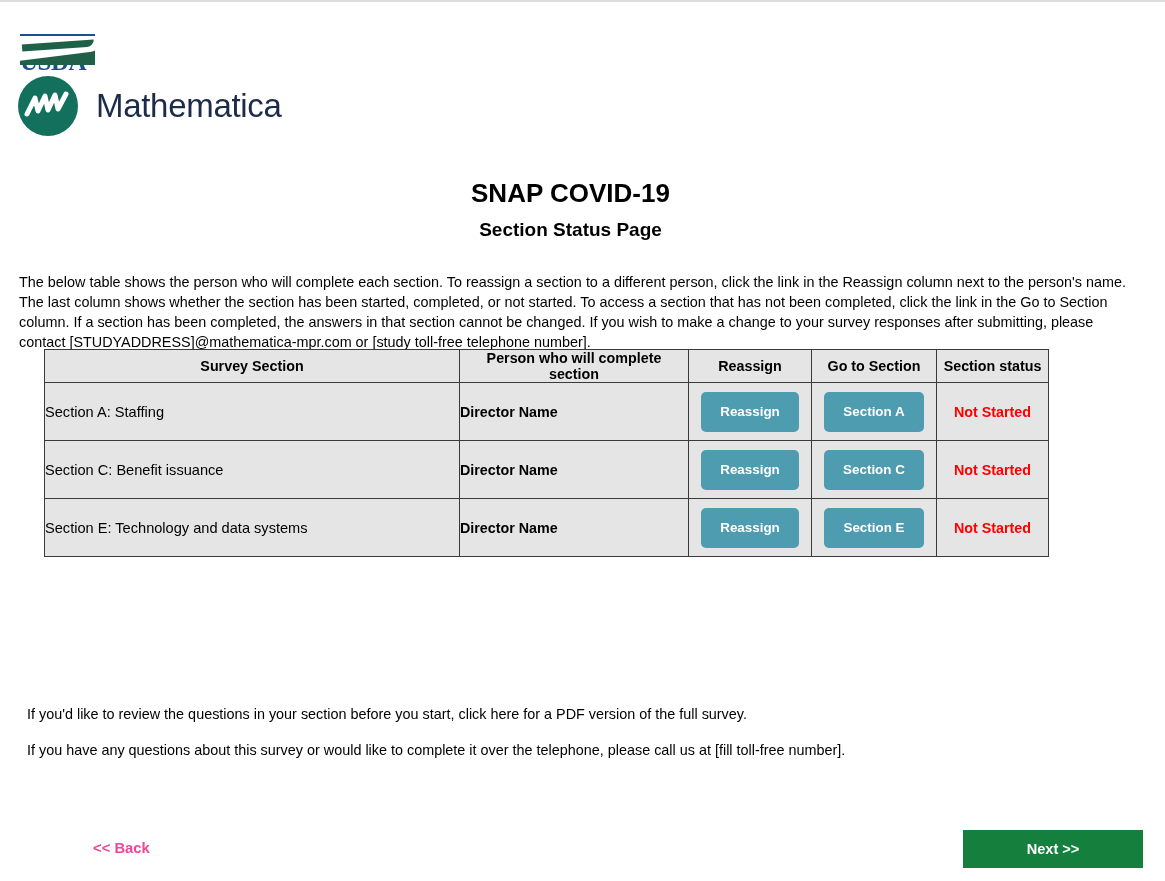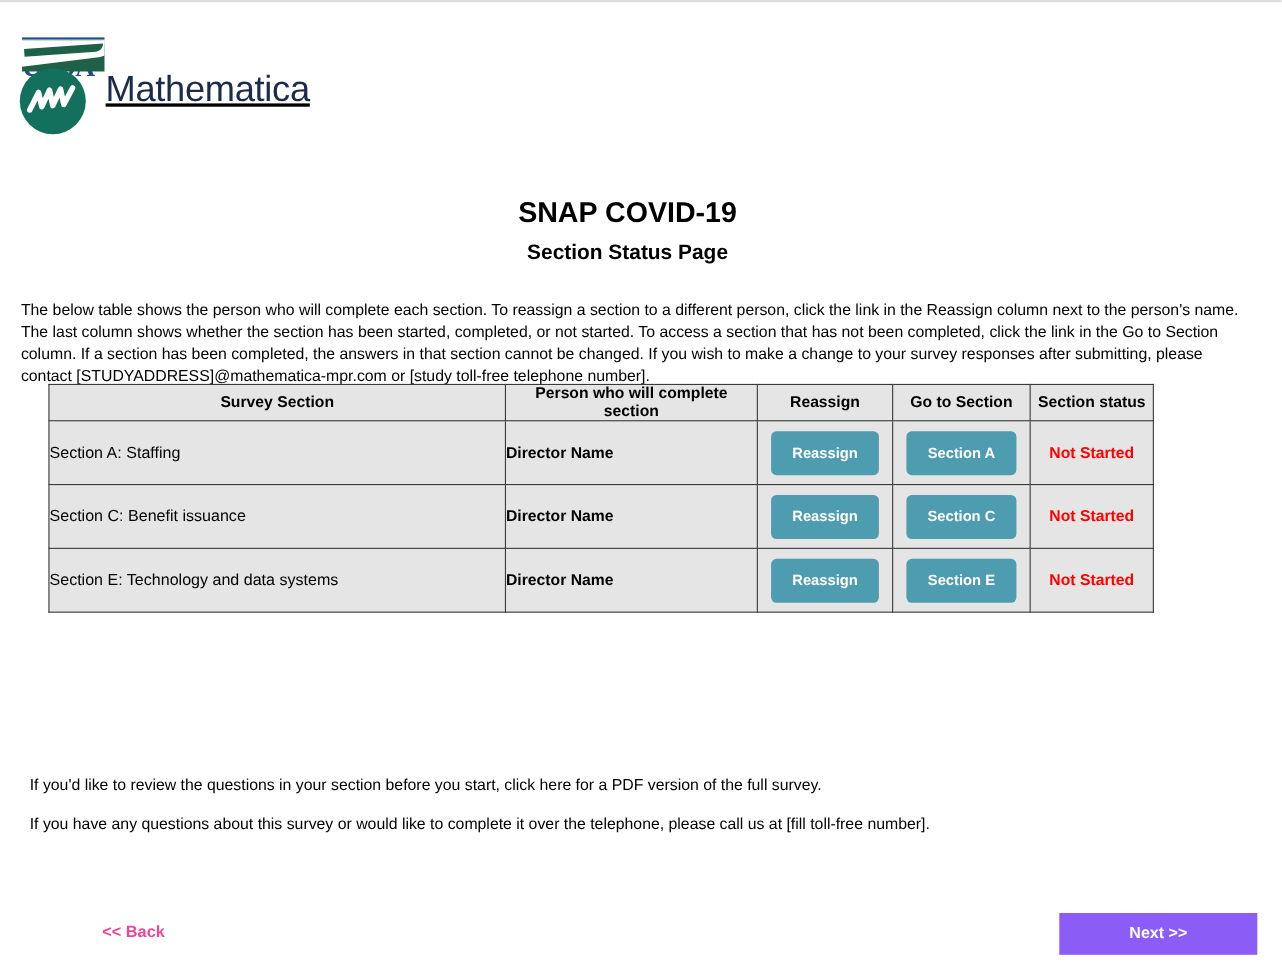--- a/index.html
+++ b/index.html
@@ -80,24 +80,23 @@
     top: 34px; left: 2px;
     width: 72px; height: 7px;
     background: #1f6148;
     border-radius: 0 0 40px 0;
     transform: rotate(-4deg);
   }
 
   .math-logo {
     position: absolute;
     left: 18px;
-    top: 60px;
+    top: 74px;
     display: flex;
-    align-items: flex-start;
-    text-decoration: underline;
+    align-items: center;
   }
   .math-mark {
     width: 60px;
     height: 60px;
     border-radius: 50%;
     background: #13705c;
     position: relative;
     flex: none;
   }
   .math-wordmark {
@@ -230,21 +229,21 @@
     color: #ec4899;
     text-decoration: none;
     cursor: pointer;
   }
   .next-btn {
     position: absolute;
     left: 963px;
     top: 828px;
     width: 180px;
     height: 38px;
-    background: #8b5cf6;
+    background: #15803d;
     color: #ffffff;
     font-size: 14.6px;
     font-weight: bold;
     border: none;
     cursor: pointer;
     font-family: "Liberation Sans", sans-serif;
   }
 </style>
 </head>
 <body>

